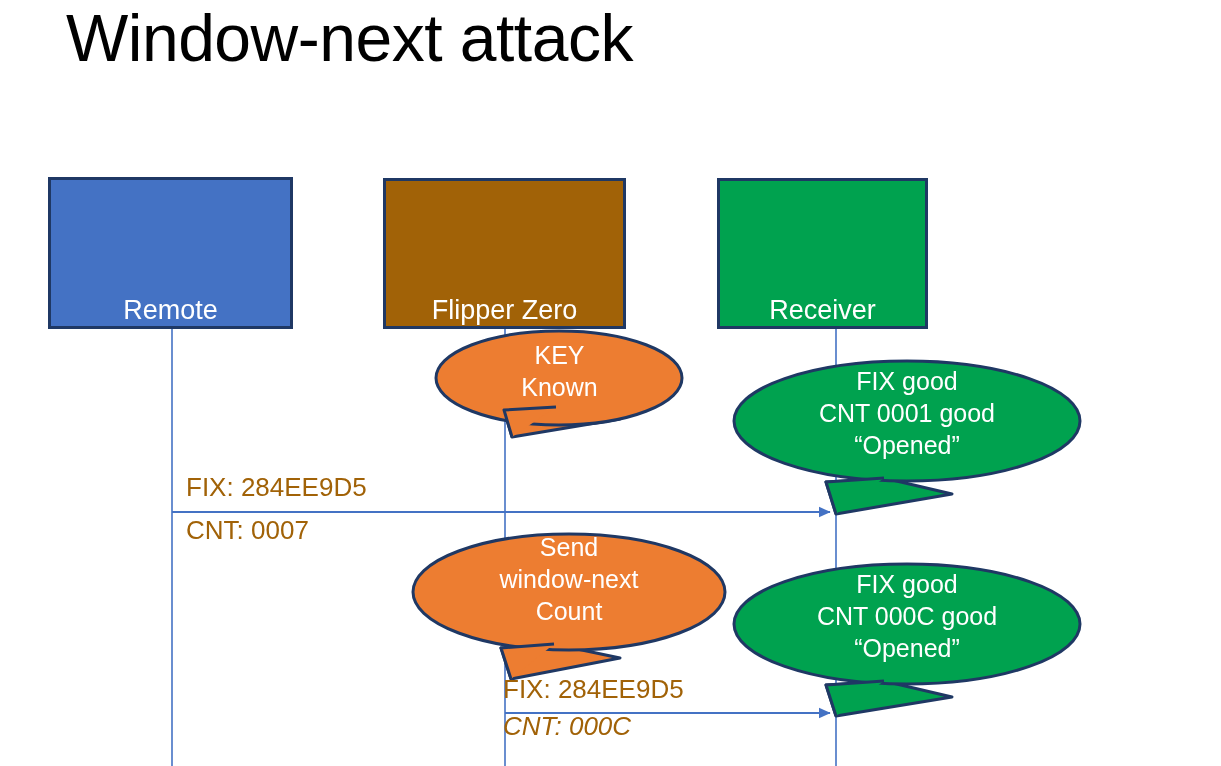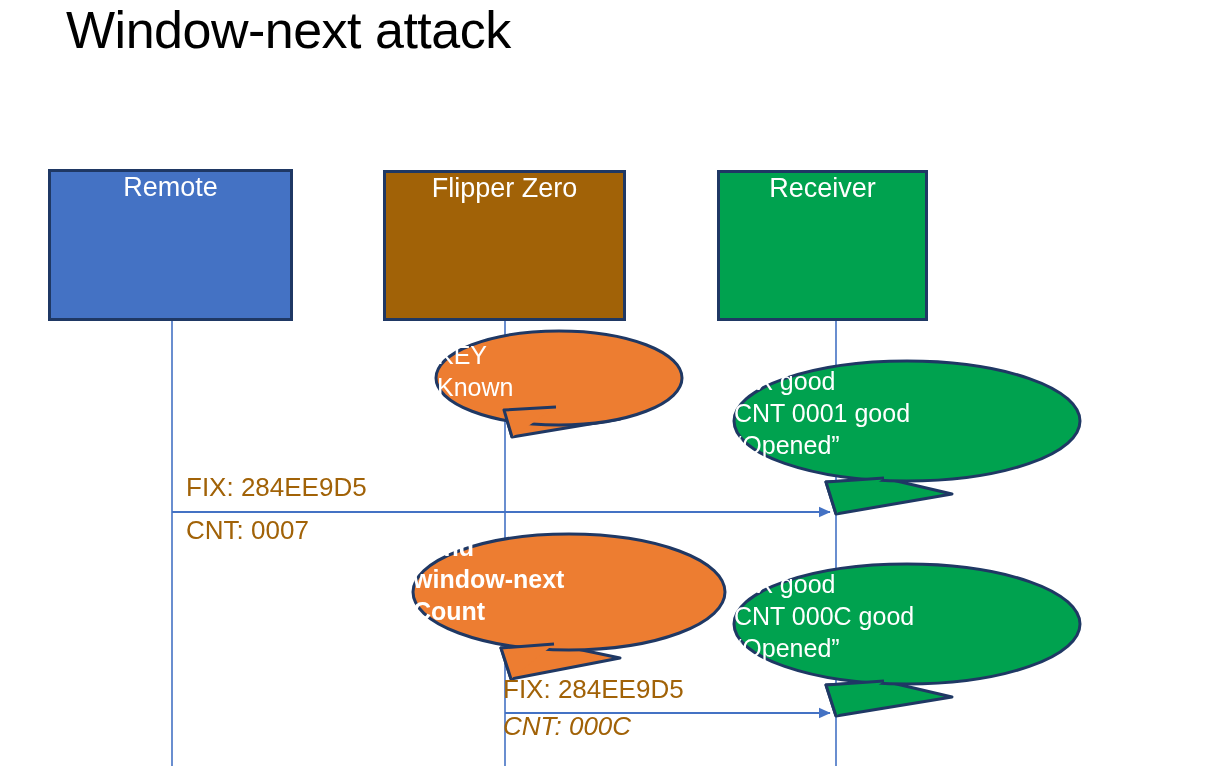--- a/index.html
+++ b/index.html
@@ -15,21 +15,21 @@
     overflow: hidden;
     font-family: "Liberation Sans", sans-serif;
     color: #000000;
   }
 
   
   .slide-title {
     position: absolute;
     left: 66px;
     top: 2px;
-    font-size: 52px;
+    font-size: 66px;
     line-height: 1.1;
     font-weight: 400;
     color: #000000;
     white-space: nowrap;
     letter-spacing: -0.5px;
   }
 
   
   #diagram-canvas {
     position: absolute;
@@ -38,48 +38,49 @@
     width: 1221px;
     height: 766px;
   }
 
   
   .actor-box {
     position: absolute;
     box-sizing: border-box;
     border: 3px solid #1F3864;
     display: flex;
-    align-items: flex-start;
+    align-items: flex-end;
     justify-content: center;
+    margin-top: 8px;
   }
   .actor-label {
     color: #ffffff;
     font-size: 27px;
     font-weight: 400;
     text-align: center;
     line-height: 1.15;
     white-space: nowrap;
   }
   .actor-remote   { left: 48px;  top: 169px; width: 245px; height: 152px; background: #4472C4; }
   .actor-flipper  { left: 383px; top: 170px; width: 243px; height: 151px; background: #a16207; }
   .actor-receiver { left: 717px; top: 170px; width: 211px; height: 151px; background: #00A24F; }
 
   
   .bubble-text {
     position: absolute;
     color: #ffffff;
     font-size: 25px;
     line-height: 1.28;
-    text-align: left;
+    text-align: center;
     white-space: pre-line;
     pointer-events: none;
   }
   .bubble-text-key      { left: 437px; top: 339px; width: 245px; }
   .bubble-text-good1    { left: 734px; top: 365px; width: 346px; }
-  .bubble-text-send     { left: 413px; top: 531px; width: 312px; font-weight: bold; }
+  .bubble-text-send     { left: 413px; top: 531px; width: 312px; }
   .bubble-text-good2    { left: 734px; top: 568px; width: 346px; }
 
   
   .msg-label {
     position: absolute;
     font-size: 26px;
     line-height: 1.1;
     color: #a16207;
     white-space: nowrap;
   }

